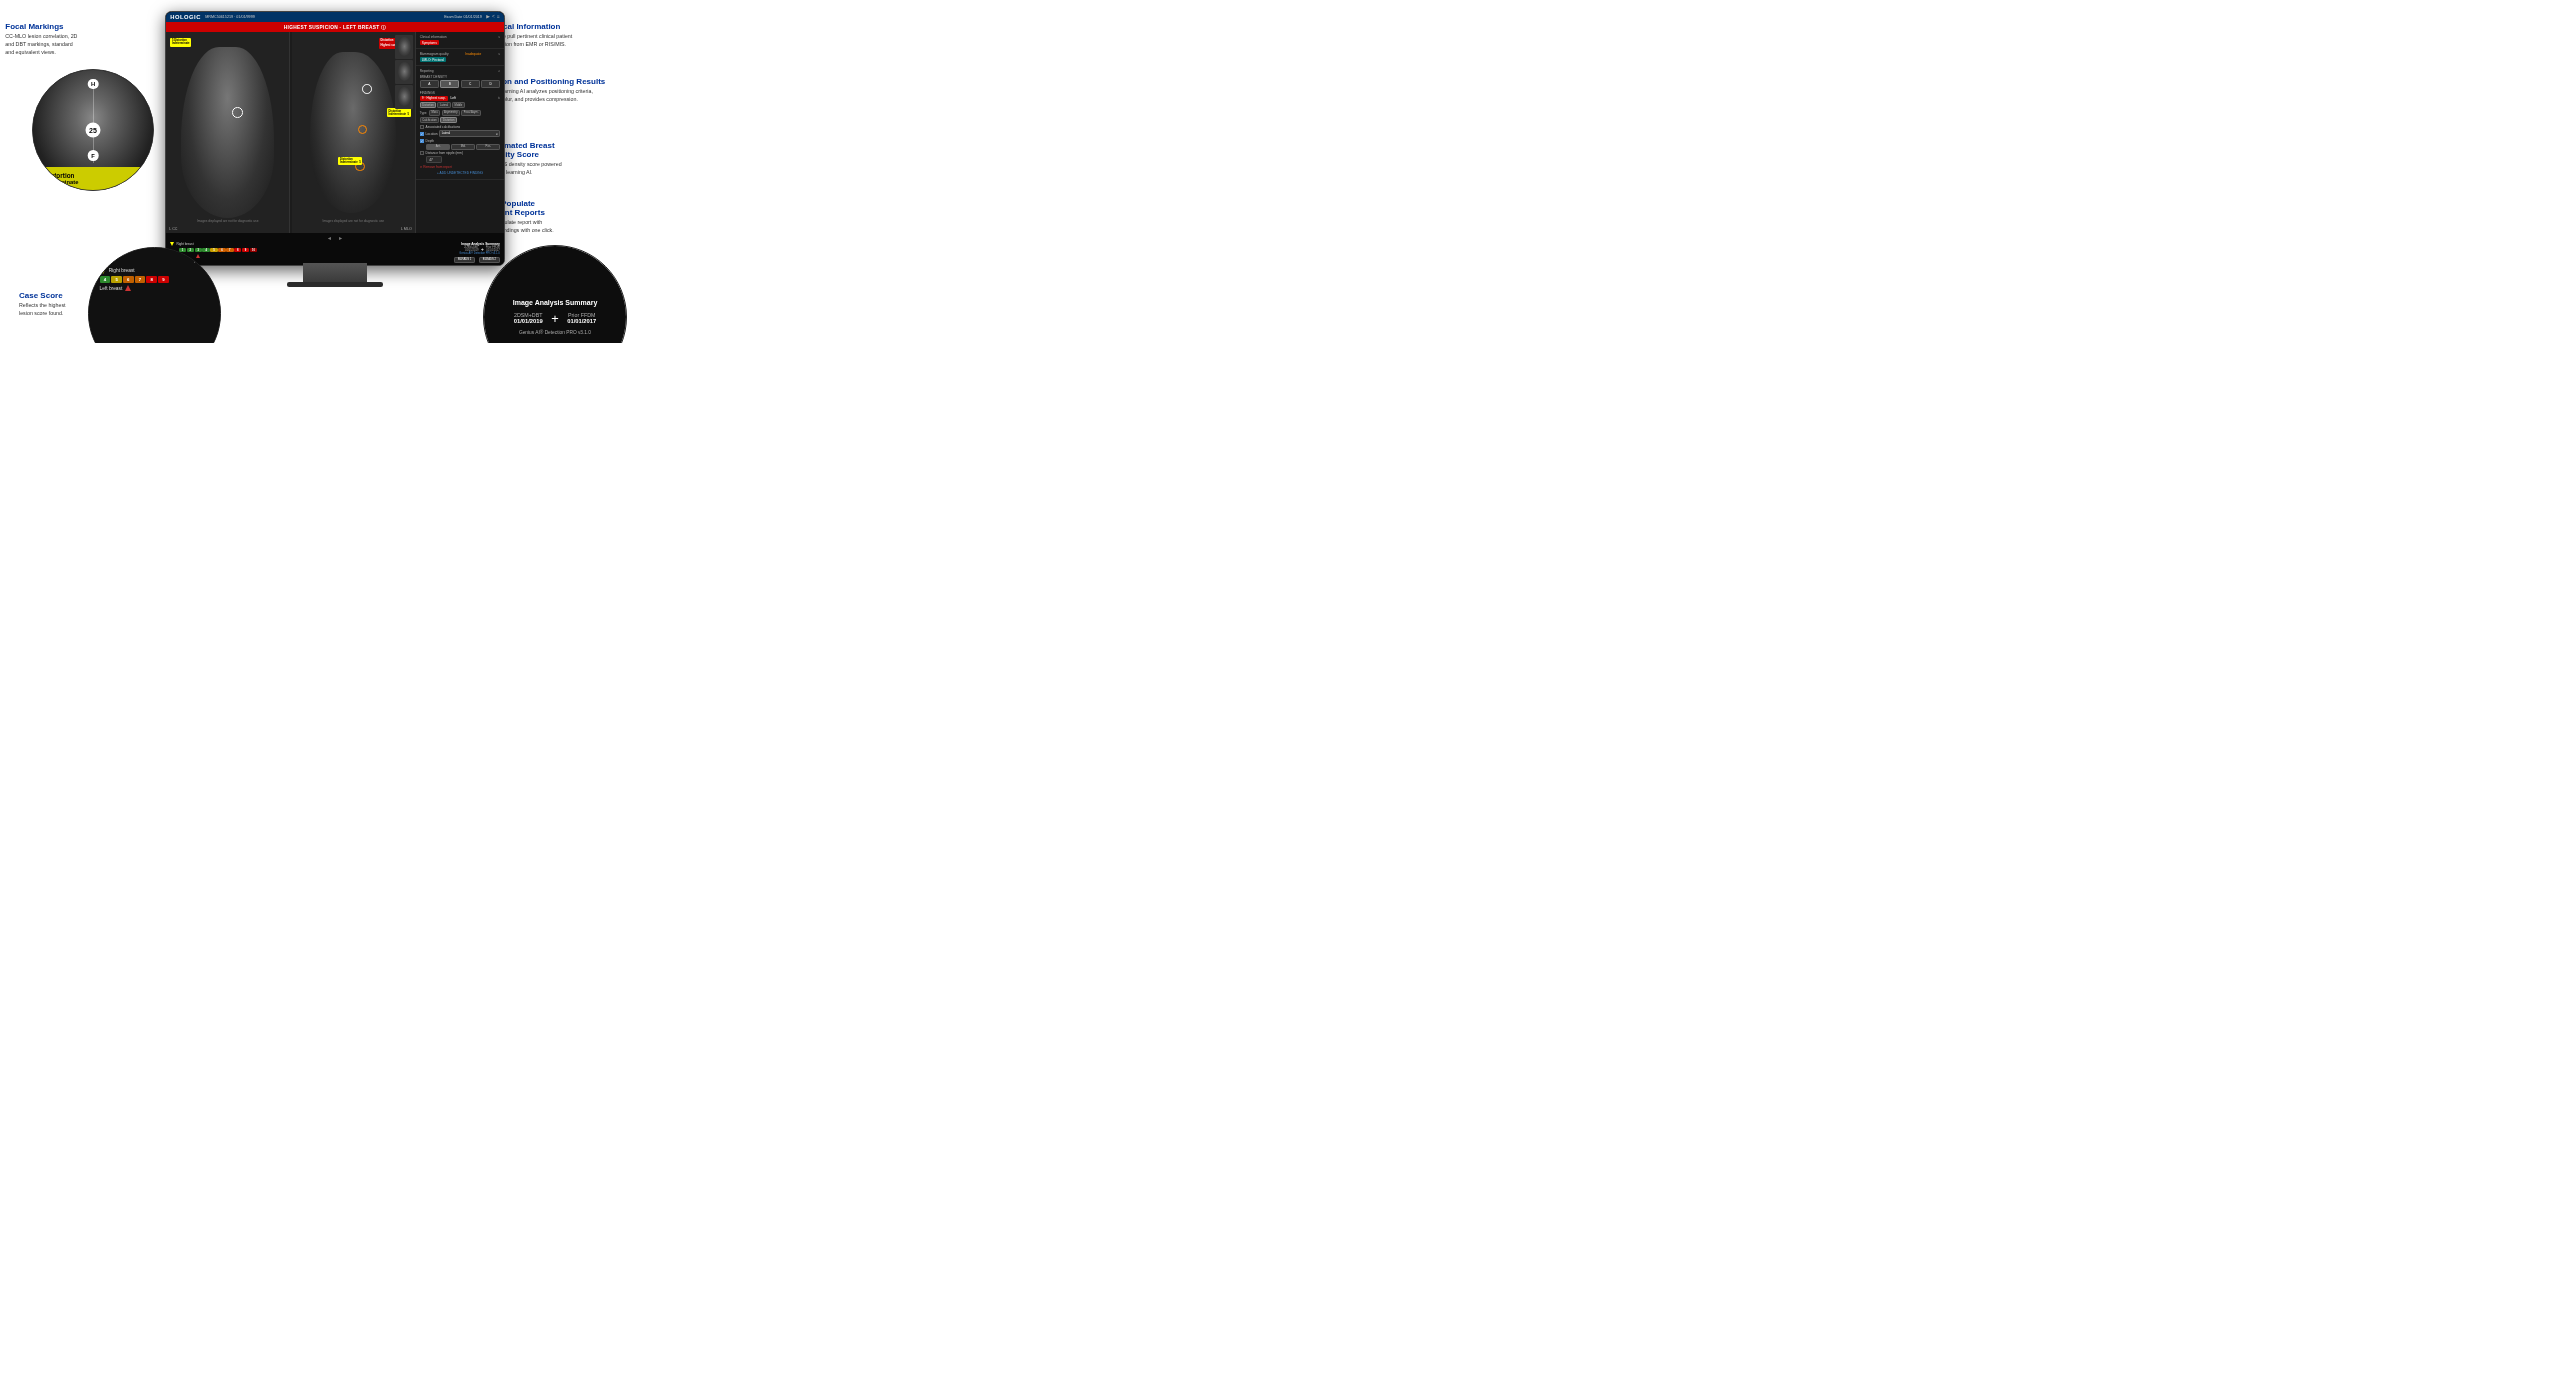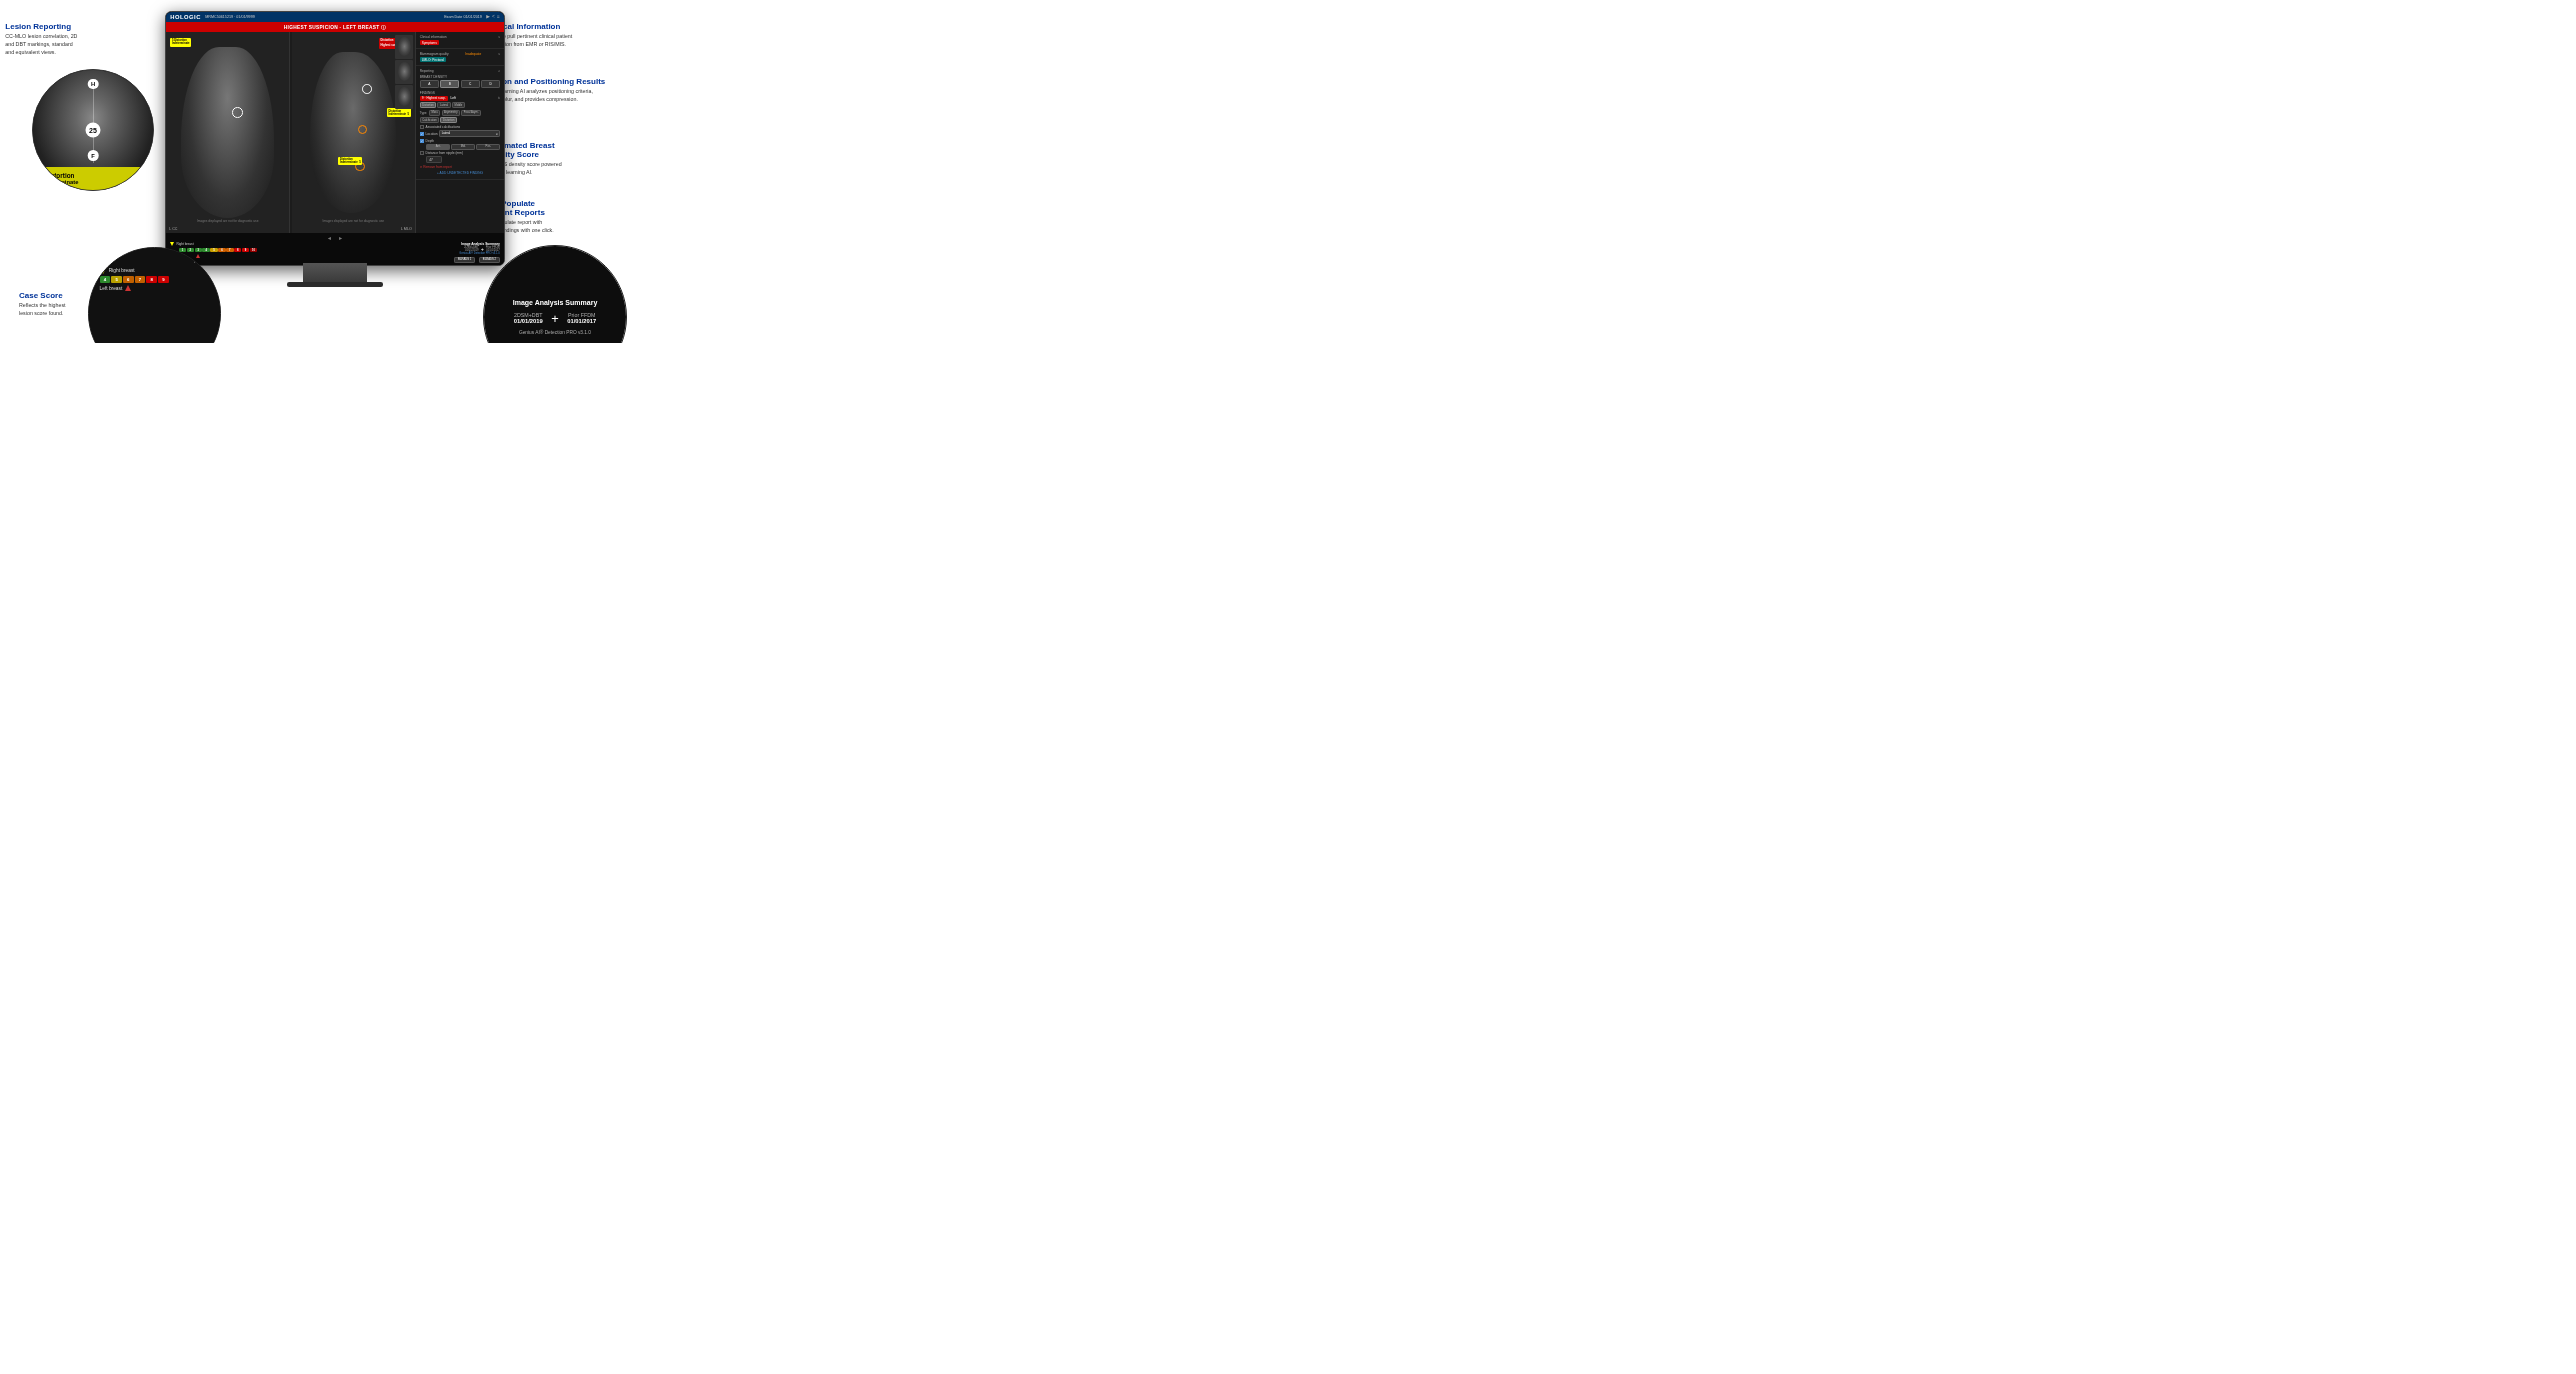--- a/index.html
+++ b/index.html
@@ -623,21 +623,21 @@
       width: 70%;
       height: 80%;
       background: radial-gradient(ellipse, #777 0%, #444 50%, #222 100%);
       border-radius: 40% 45% 55% 50% / 55% 55% 45% 45%;
     }
   </style>
 </head>
 <body>
 
 <div style="position:absolute; left:5.3px; top:22px; width:104px;">
-  <div style="font-weight:bold; font-size:8px; color:#003399; margin-bottom:2.1px;">Lesion Reporting</div>
+  <div style="font-weight:bold; font-size:8px; color:#003399; margin-bottom:2.1px;">Focal Markings</div>
   <div style="font-size:5.3px; color:#333; line-height:1.5;">
     CC-MLO lesion correlation, 2D<br>and DBT markings, standard<br>and equivalent views.
   </div>
 </div>
 
 <div style="position:absolute; left:19px; top:291px; width:104px;">
   <div style="font-weight:bold; font-size:8px; color:#003399; margin-bottom:2.1px;">Case Score</div>
   <div style="font-size:5.3px; color:#333; line-height:1.5;">
     Reflects the highest<br>lesion score found.
   </div>

